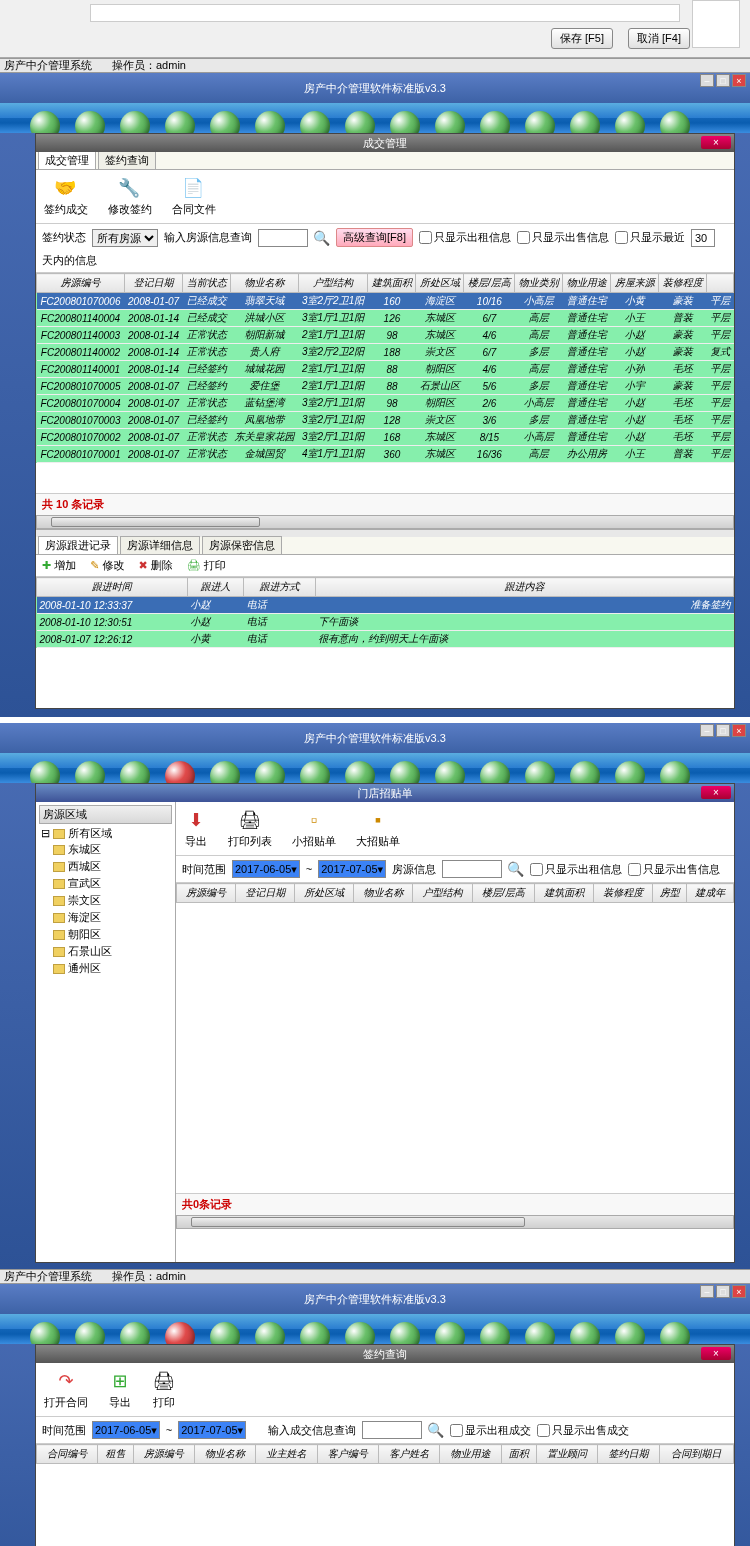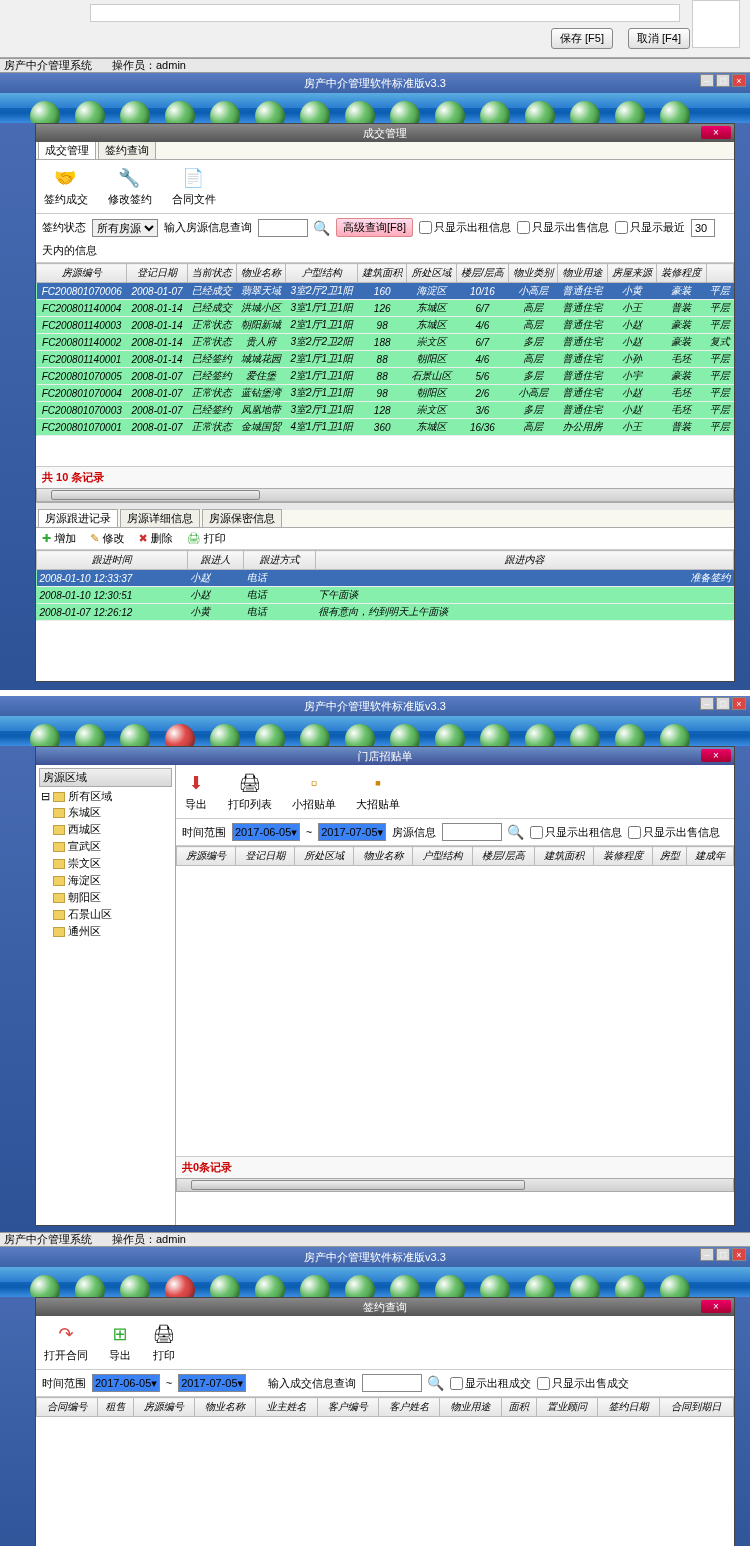--- a/index.html
+++ b/index.html
@@ -3,21 +3,21 @@
 <meta charset="utf-8">
 <style>
 * { margin: 0; padding: 0; box-sizing: border-box; font-family: "SimSun", "Microsoft YaHei", sans-serif; font-size: 11px; }
 body { background: #fff; width: 750px; }
 .section { position: relative; }
 .top-dialog { background: #f0f0f0; border-bottom: 1px solid #aaa; padding: 5px 0 8px 0; height: 58px; position: relative; }
 .top-dialog-inner { position: absolute; right: 60px; top: 28px; display: flex; gap: 15px; }
 .btn { border: 1px solid #888; background: linear-gradient(#fff,#e0e0e0); padding: 2px 8px; border-radius: 3px; cursor: pointer; }
 .status-bar { background: #e8e8e8; border-top: 1px solid #999; border-bottom: 1px solid #999; padding: 2px 4px; display: flex; gap: 20px; height: 15px; align-items: center; }
 .mdi-frame { background: linear-gradient(#4a6db5, #2d5296); position: relative; }
-.mdi-titlebar { background: linear-gradient(#5a7dc5, #3d62a6); height: 20px; display: flex; align-items: center; justify-content: center; position: relative; color: #fff; font-size: 11px; }
+.mdi-titlebar { background: linear-gradient(#5a7dc5, #3d62a6); height: 30px; display: flex; align-items: center; justify-content: center; position: relative; color: #fff; font-size: 11px; }
 .mdi-controls { position: absolute; right: 4px; top: 1px; display: flex; gap: 2px; }
 .mdi-controls span { width: 14px; height: 13px; background: #ddd; border: 1px solid #888; display: flex; align-items: center; justify-content: center; font-size: 9px; cursor: pointer; }
 .mdi-controls .close { background: #d44; color: #fff; }
 .tab-row { background: linear-gradient(#3a8de0,#1a6dc0,#0a5db0,#3a8de0); height: 30px; position: relative; overflow: hidden; }
 .tab-row::before { content:''; position:absolute; left:0; right:0; top:0; height:50%; background: linear-gradient(#5aade0,#2a7dd0); }
 .bump { position: absolute; width: 30px; height: 30px; border-radius: 50%; top: 8px; background: radial-gradient(circle at 30% 30%, #fff, #6ac06a 40%, #2a802a); box-shadow: inset -2px -2px 4px rgba(0,0,0,0.3); }
 .bump.red { background: radial-gradient(circle at 30% 30%, #fff, #e04a4a 40%, #a02a2a); }
 .inner-window { margin: 0 15px 0 35px; background: #fff; border: 1px solid #444; }
 .inner-titlebar { background: linear-gradient(#888, #555); height: 18px; display: flex; align-items: center; justify-content: center; color: #fff; font-size: 11px; position: relative; }
 .inner-titlebar.blue { background: linear-gradient(#6a8dc5, #3d5296); }
@@ -273,20 +273,35 @@
               <td>128</td>
               <td>崇文区</td>
               <td>3/6</td>
               <td>多层</td>
               <td>普通住宅</td>
               <td>小赵</td>
               <td>毛坯</td>
               <td>平层</td>
             </tr>
             <tr>
+              <td>FC200801070002</td>
+              <td>2008-01-07</td>
+              <td>正常状态</td>
+              <td>东关皇家花园</td>
+              <td>3室2厅1卫1阳</td>
+              <td>168</td>
+              <td>东城区</td>
+              <td>8/15</td>
+              <td>小高层</td>
+              <td>普通住宅</td>
+              <td>小赵</td>
+              <td>毛坯</td>
+              <td>平层</td>
+            </tr>
+            <tr>
               <td>FC200801070001</td>
               <td>2008-01-07</td>
               <td>正常状态</td>
               <td>金城国贸</td>
               <td>4室1厅1卫1阳</td>
               <td>360</td>
               <td>东城区</td>
               <td>16/36</td>
               <td>高层</td>
               <td>办公用房</td>

